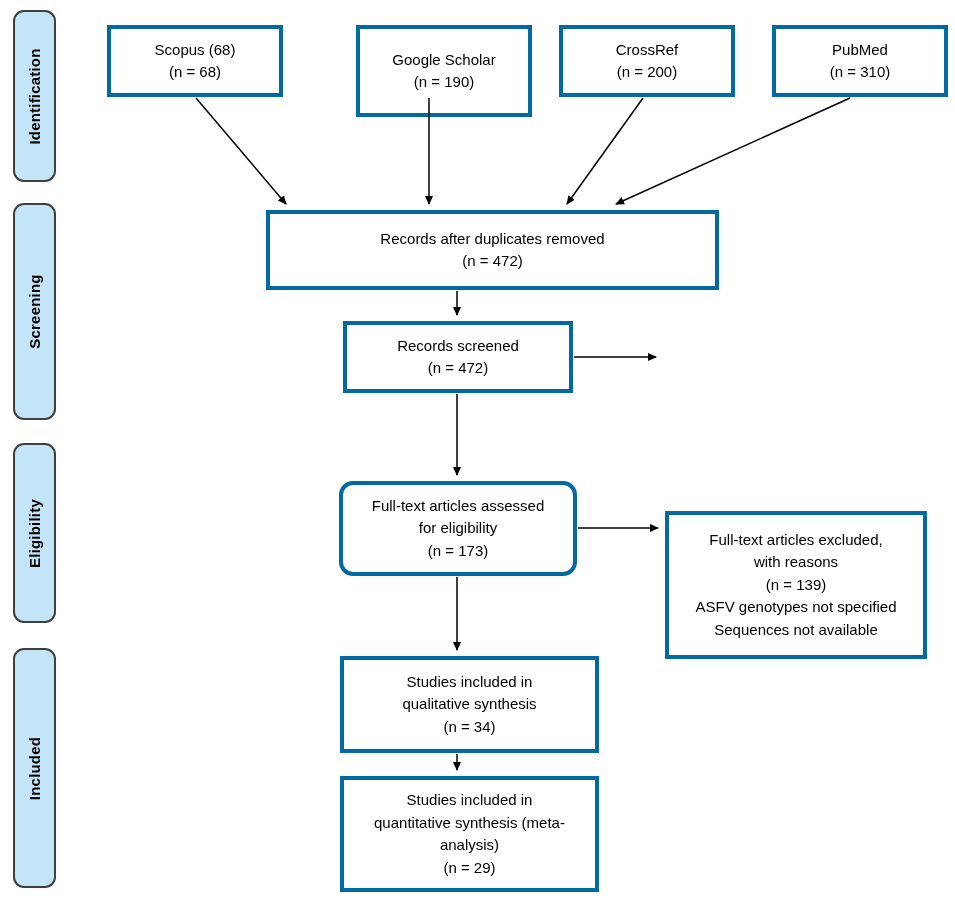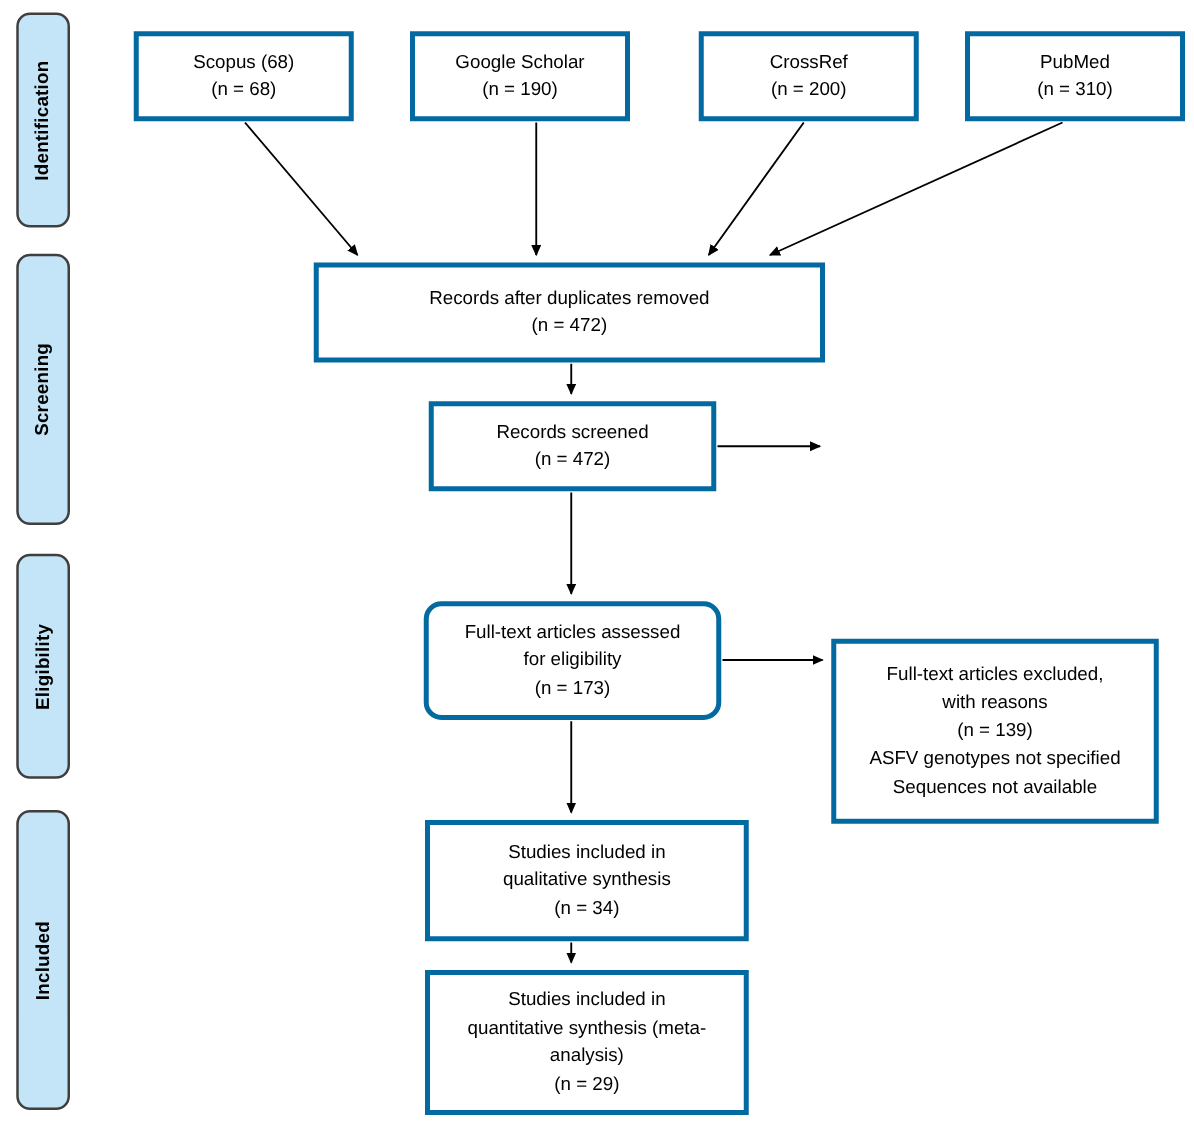--- a/index.html
+++ b/index.html
@@ -78,28 +78,28 @@
   </div>
   <div class="stage" style="top:443px;height:180px;">
     <span>Eligibility</span>
   </div>
   <div class="stage" style="top:648px;height:240px;">
     <span>Included</span>
   </div>
 
   <div class="fbox" style="left:107px;top:25px;width:176px;height:72px;">Scopus (68)
 (n = 68)</div>
-  <div class="fbox" style="left:328px;top:25px;width:176px;height:72px;">Google Scholar
+  <div class="fbox" style="left:356px;top:25px;width:176px;height:92px;">Google Scholar
 (n = 190)</div>
   <div class="fbox" style="left:559px;top:25px;width:176px;height:72px;">CrossRef
 (n = 200)</div>
   <div class="fbox" style="left:772px;top:25px;width:176px;height:72px;">PubMed
 (n = 310)</div>
 
-  <div class="fbox" style="left:251px;top:210px;width:409px;height:80px;">Records after duplicates removed
+  <div class="fbox" style="left:266px;top:210px;width:453px;height:80px;">Records after duplicates removed
 (n = 472)</div>
   <div class="fbox" style="left:343px;top:321px;width:230px;height:72px;">Records screened
 (n = 472)</div>
   <div class="fbox" style="left:339px;top:481px;width:238px;height:95px;border-radius:14px;">Full-text articles assessed
 for eligibility
 (n = 173)</div>
   <div class="fbox" style="left:665px;top:466px;width:262px;height:148px;margin-top:45px;">Full-text articles excluded,
 with reasons
 (n = 139)
 ASFV genotypes not specified

